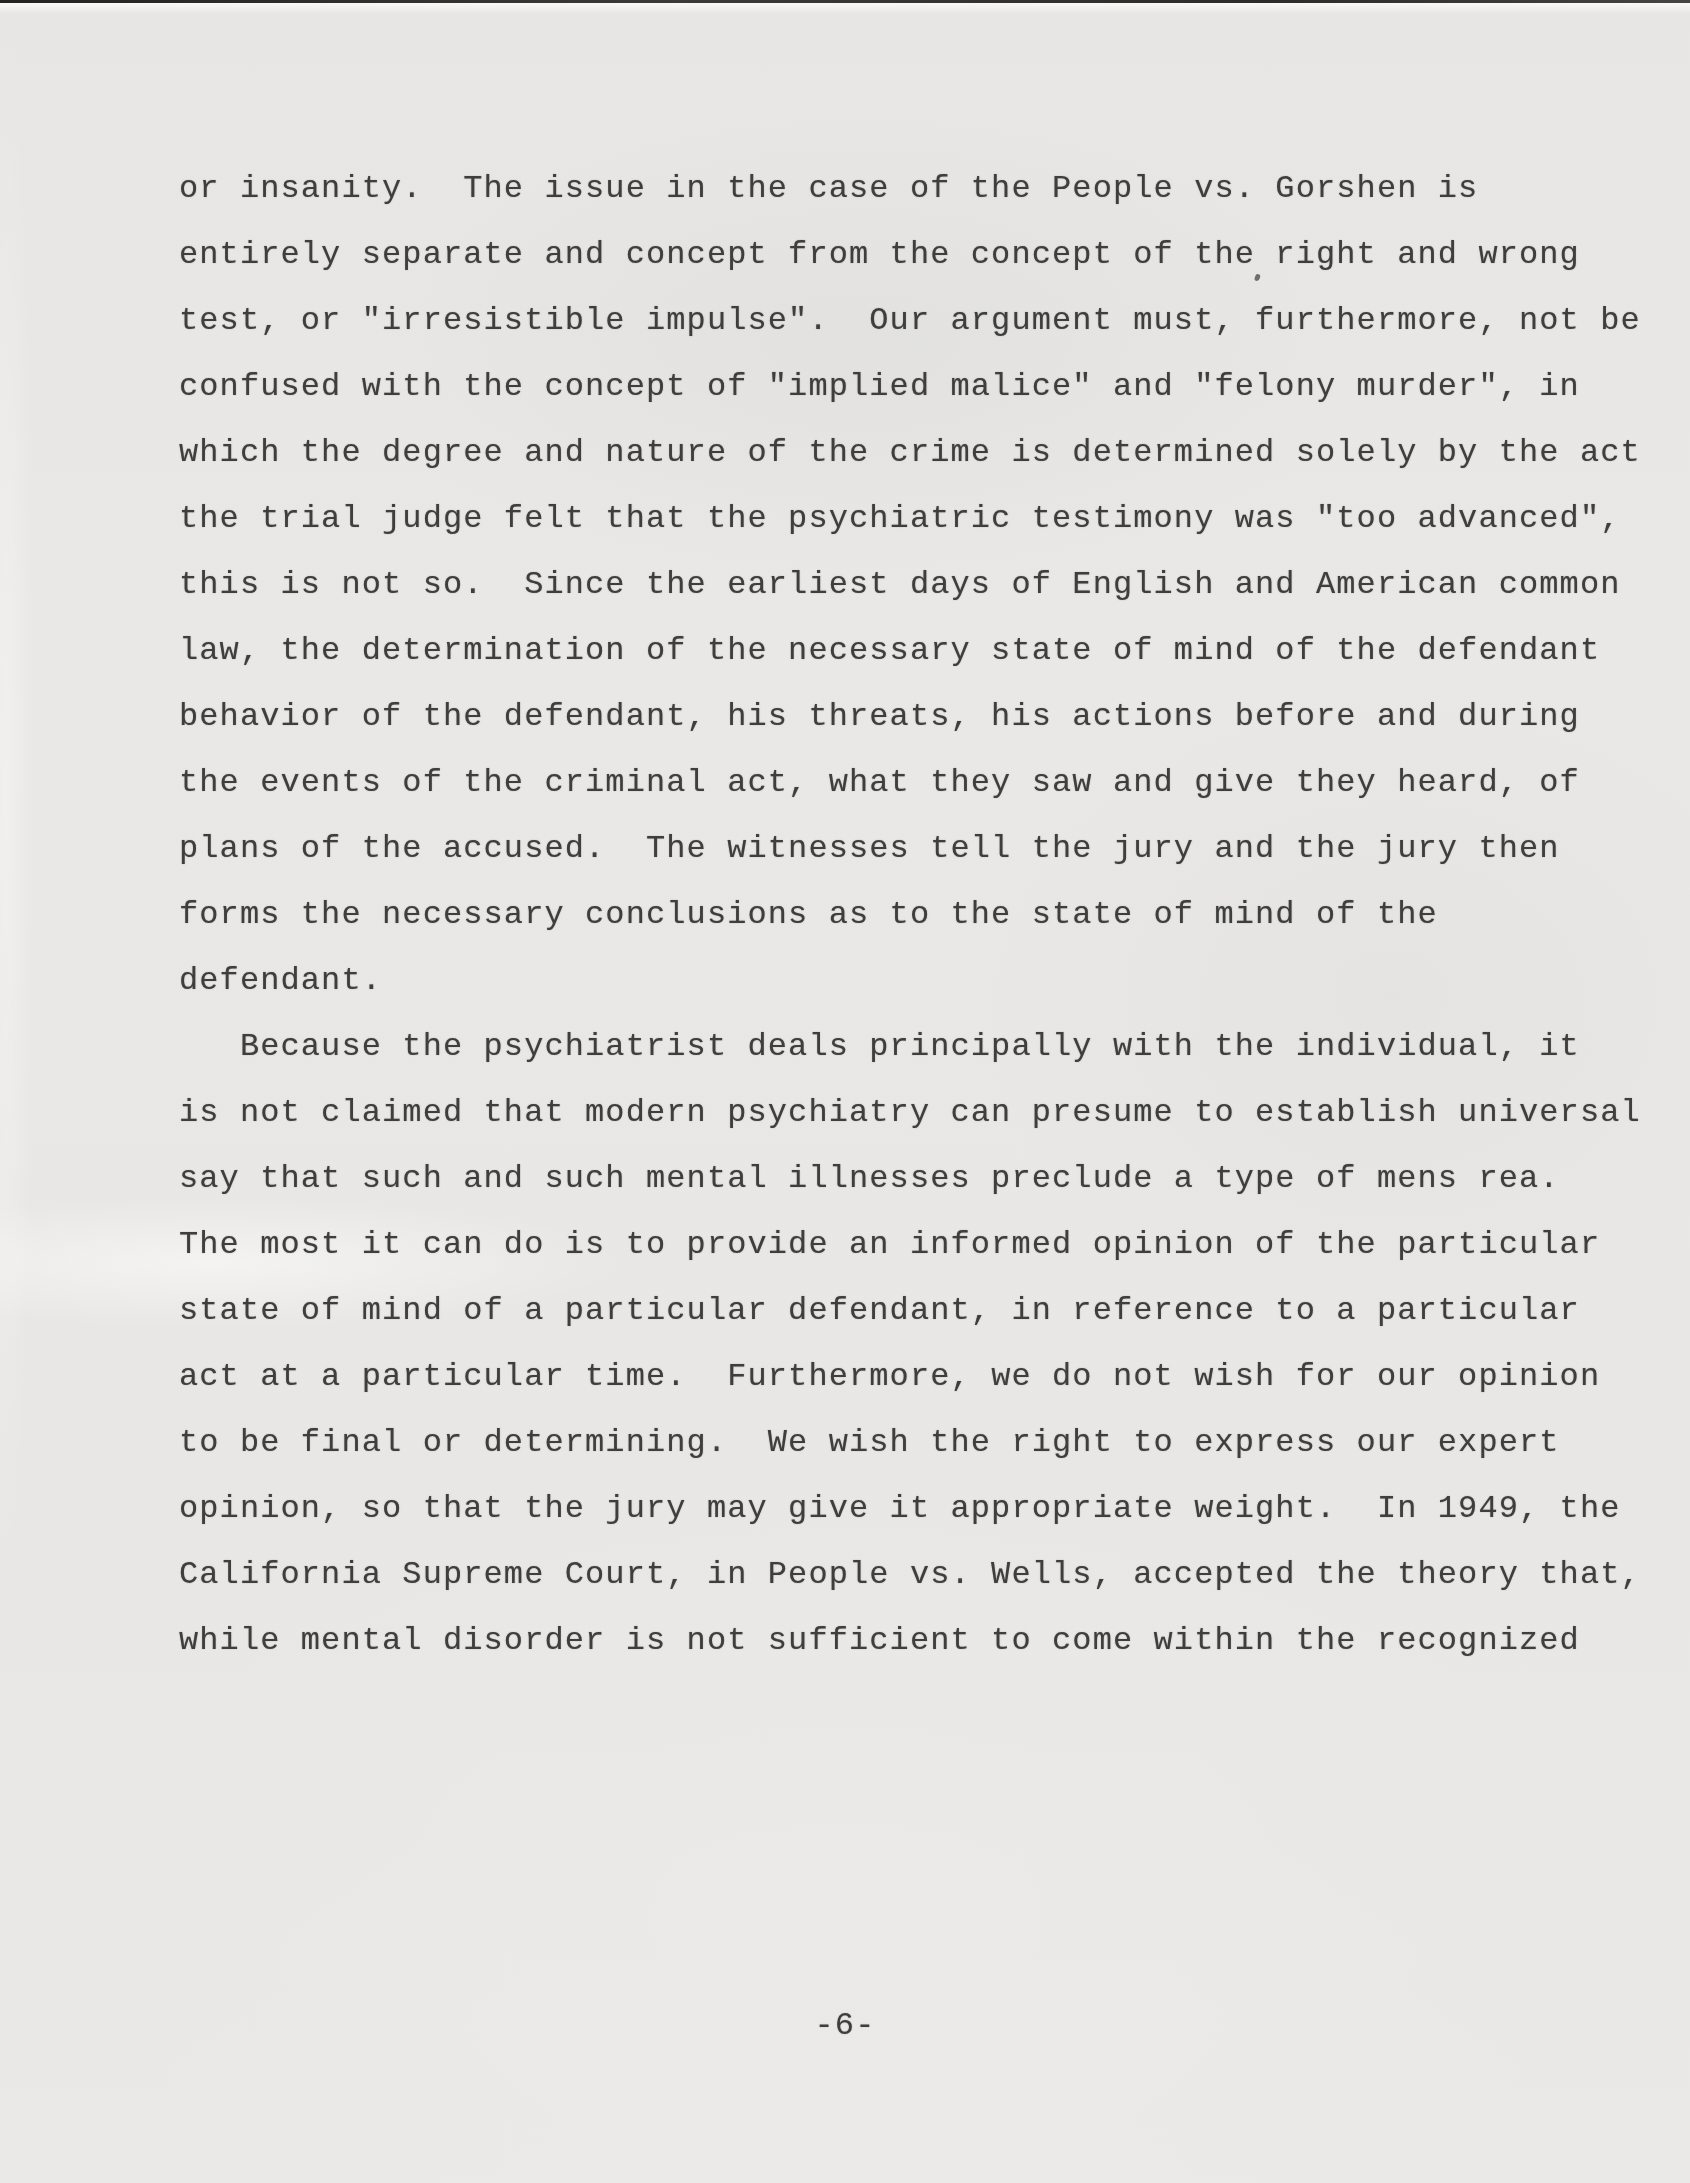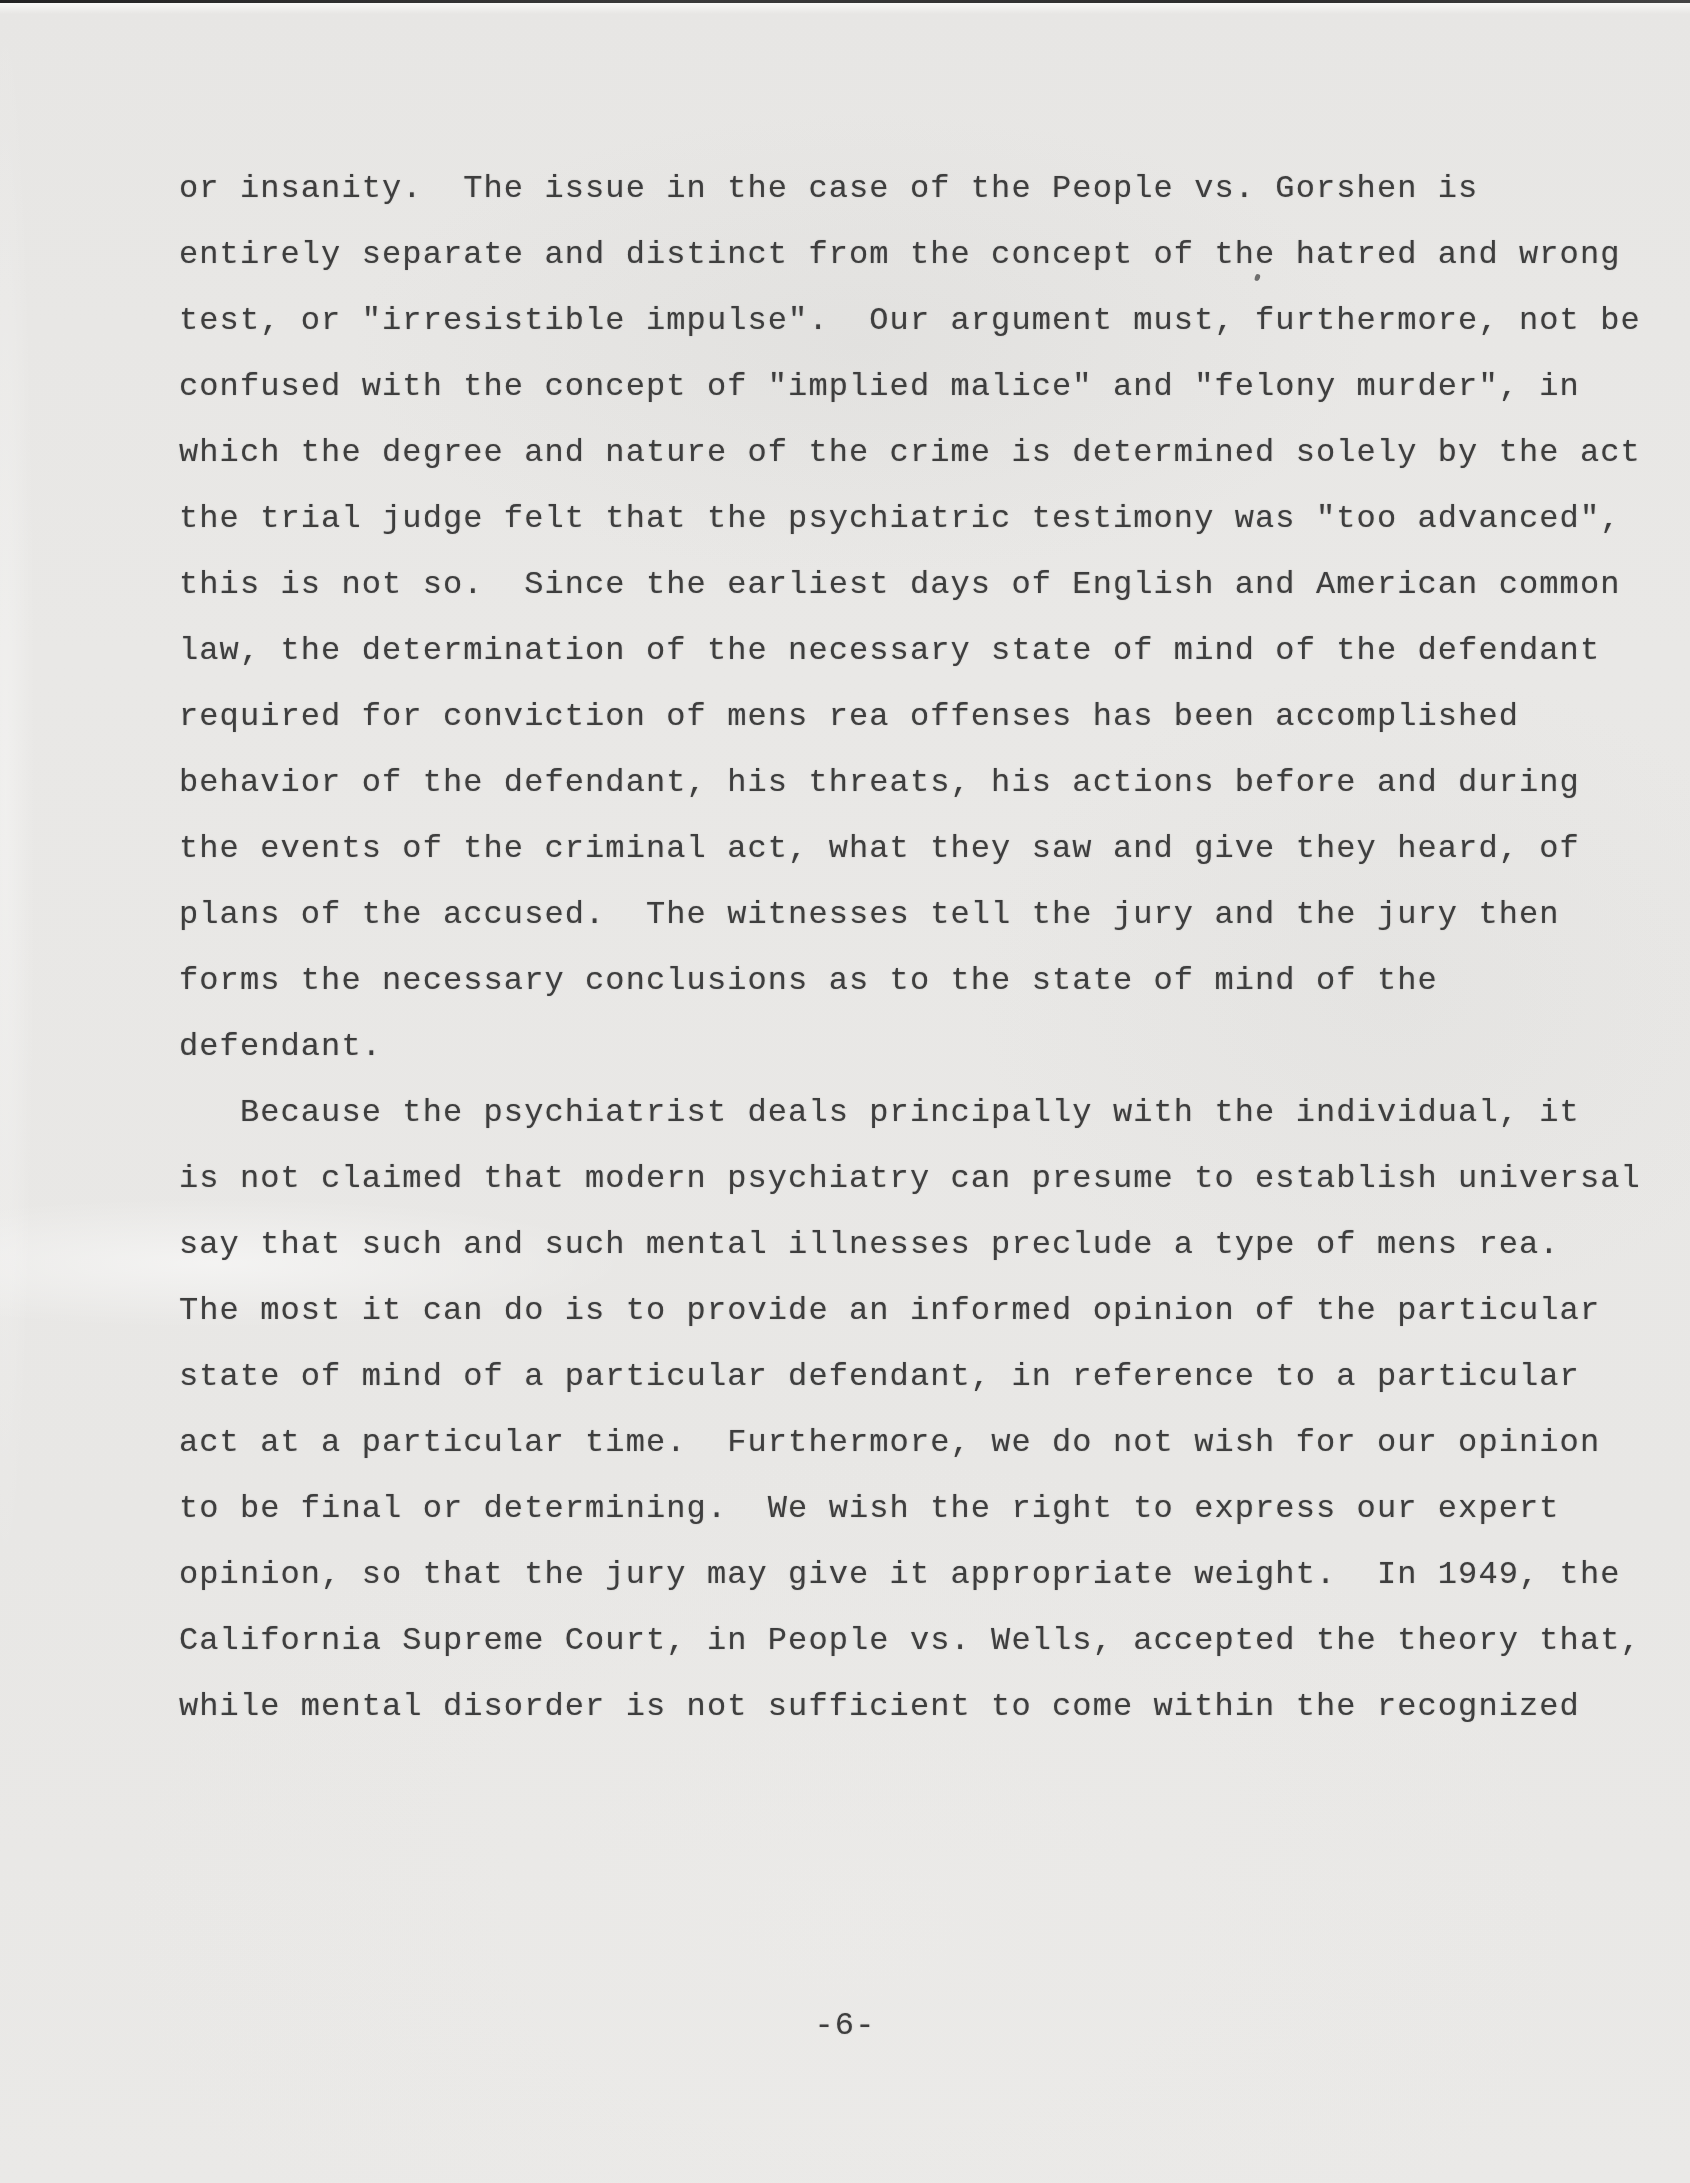--- a/index.html
+++ b/index.html
@@ -81,28 +81,27 @@
   }
 </style>
 </head>
 <body>
 
 <div class="scan">
   <div class="edge-top-line"></div>
   <div class="edge-top-glow"></div>
   <div class="text-block">
       <div class="line"><span>or insanity.  The issue in the case of the People vs. Gorshen is</span></div>
-      <div class="line"><span>entirely separate and distinct from the concept of the hatred and wrong</span></div>
+      <div class="line"><span>entirely separate and concept from the concept of the right and wrong</span></div>
       <div class="line"><span>test, or "irresistible impulse".  Our argument must, furthermore, not be</span></div>
       <div class="line"><span>confused with the concept of "implied malice" and "felony murder", in</span></div>
       <div class="line"><span>which the degree and nature of the crime is determined solely by the act</span></div>
       <div class="line"><span>the trial judge felt that the psychiatric testimony was "too advanced",</span></div>
       <div class="line"><span>this is not so.  Since the earliest days of English and American common</span></div>
       <div class="line"><span>law, the determination of the necessary state of mind of the defendant</span></div>
-      <div class="line"><span>required for conviction of mens rea offenses has been accomplished</span></div>
       <div class="line"><span>behavior of the defendant, his threats, his actions before and during</span></div>
       <div class="line"><span>the events of the criminal act, what they saw and give they heard, of</span></div>
       <div class="line"><span>plans of the accused.  The witnesses tell the jury and the jury then</span></div>
       <div class="line"><span>forms the necessary conclusions as to the state of mind of the</span></div>
       <div class="line"><span>defendant.</span></div>
       <div class="line"><span>   Because the psychiatrist deals principally with the individual, it</span></div>
       <div class="line"><span>is not claimed that modern psychiatry can presume to establish universal</span></div>
       <div class="line"><span>say that such and such mental illnesses preclude a type of mens rea.</span></div>
       <div class="line"><span>The most it can do is to provide an informed opinion of the </span><span class="u">particular</span></div>
       <div class="line"><span>state of mind of a </span><span class="u">particular</span><span> defendant, in reference to a </span><span class="u">particular</span></div>

